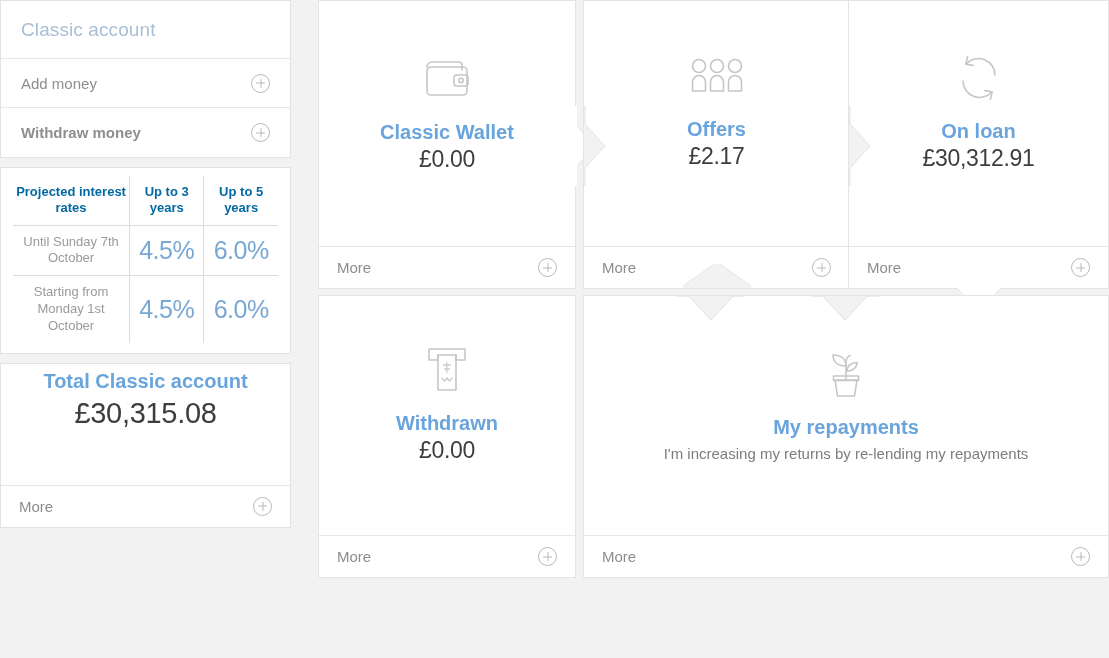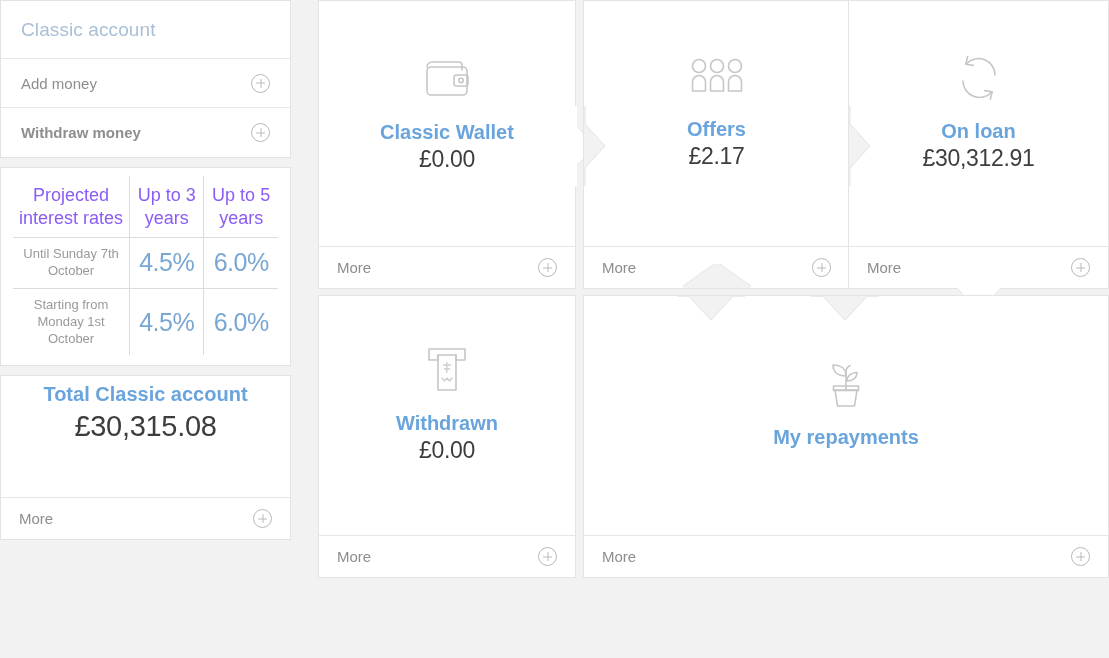--- a/index.html
+++ b/index.html
@@ -74,23 +74,23 @@
     width: 100%;
     border-collapse: collapse;
     table-layout: fixed;
   }
   table.rates th, table.rates td {
     padding: 8px 2px;
     text-align: center;
     vertical-align: middle;
   }
   table.rates th {
-    font-size: 18px;
-    font-weight: normal;
-    color: #8b5cf6;
+    font-size: 13px;
+    font-weight: bold;
+    color: #0369a1;
     line-height: 1.25;
     border-bottom: 1px solid #dcdcdc;
   }
   table.rates th:nth-child(1) { width: 44%; }
   table.rates th:nth-child(2),
   table.rates th:nth-child(3) { width: 28%; }
   table.rates th:nth-child(2),
   table.rates td:nth-child(2) { border-left: 1px solid #dcdcdc; }
   table.rates th:nth-child(3),
   table.rates td:nth-child(3) { border-left: 1px solid #dcdcdc; }
@@ -437,20 +437,21 @@
           <div class="card-icon">
             <svg width="60" height="58" viewBox="0 0 60 58" aria-hidden="true">
               <path class="ln" d="M30 36 v-18 a7 7 0 0 1 4 -6.5"></path>
               <path class="ln" d="M30 22 c-8 0 -13 -4 -13 -11 c8 0 13 4 13 11 z"></path>
               <path class="ln" d="M31 27 c6 0 10 -3.5 10 -8.5 c-6 0 -10 3.5 -10 8.5 z"></path>
               <path class="ln" d="M19 36 h22 l-2.5 16 h-17 z"></path>
               <path class="ln" d="M17.5 32 h25 v4.5 h-25 z"></path>
             </svg>
           </div>
           <div class="card-title">My repayments</div>
+          <div class="card-subtitle">I'm increasing my returns by re-lending my repayments</div>
         </div>
         <div class="more-bar">
           <span>More</span>
           <span class="plus"></span>
         </div>
 
         <div class="notch-in-top" style="left:93px;">
           <svg width="68" height="26" viewBox="0 0 68 26">
             <path d="M-1 -2 L-1 1 L12 1 L34 25 L56 1 L69 1 L69 -2 z" fill="#f2f2f2" stroke="none"></path>
             <path d="M0 0 L12 0 L34 24 L56 0 L68 0" fill="none" stroke="#e4e4e4" stroke-width="1"></path>

